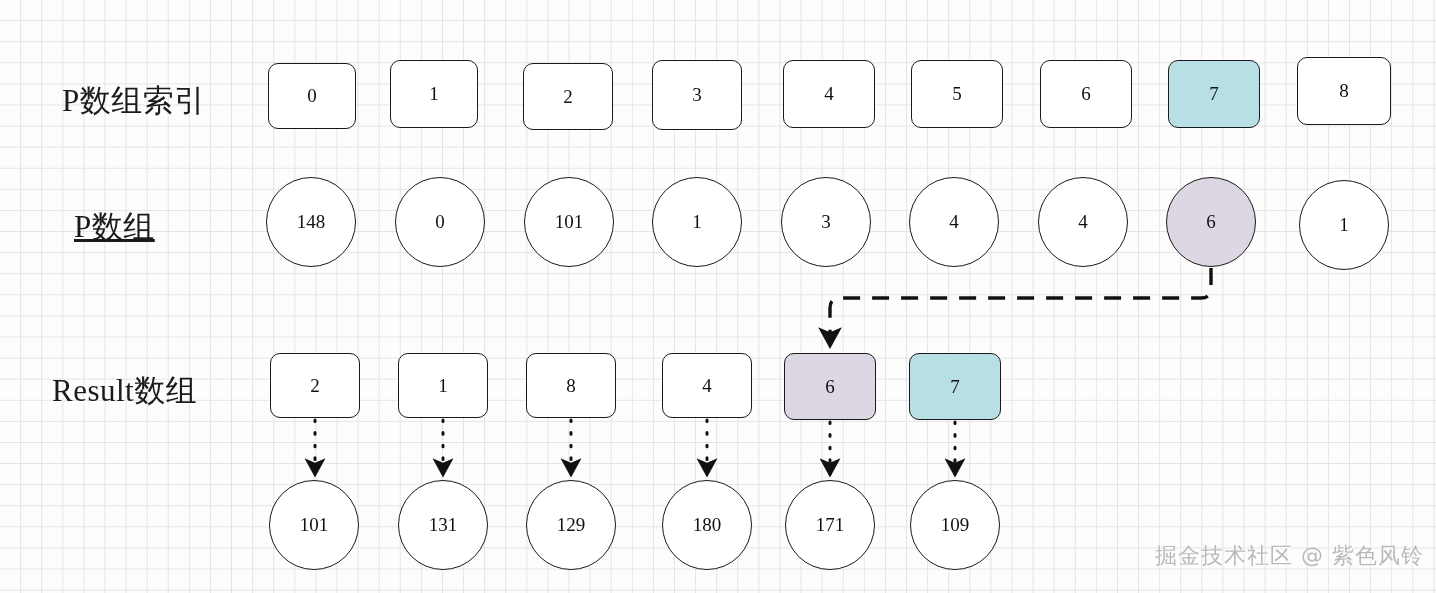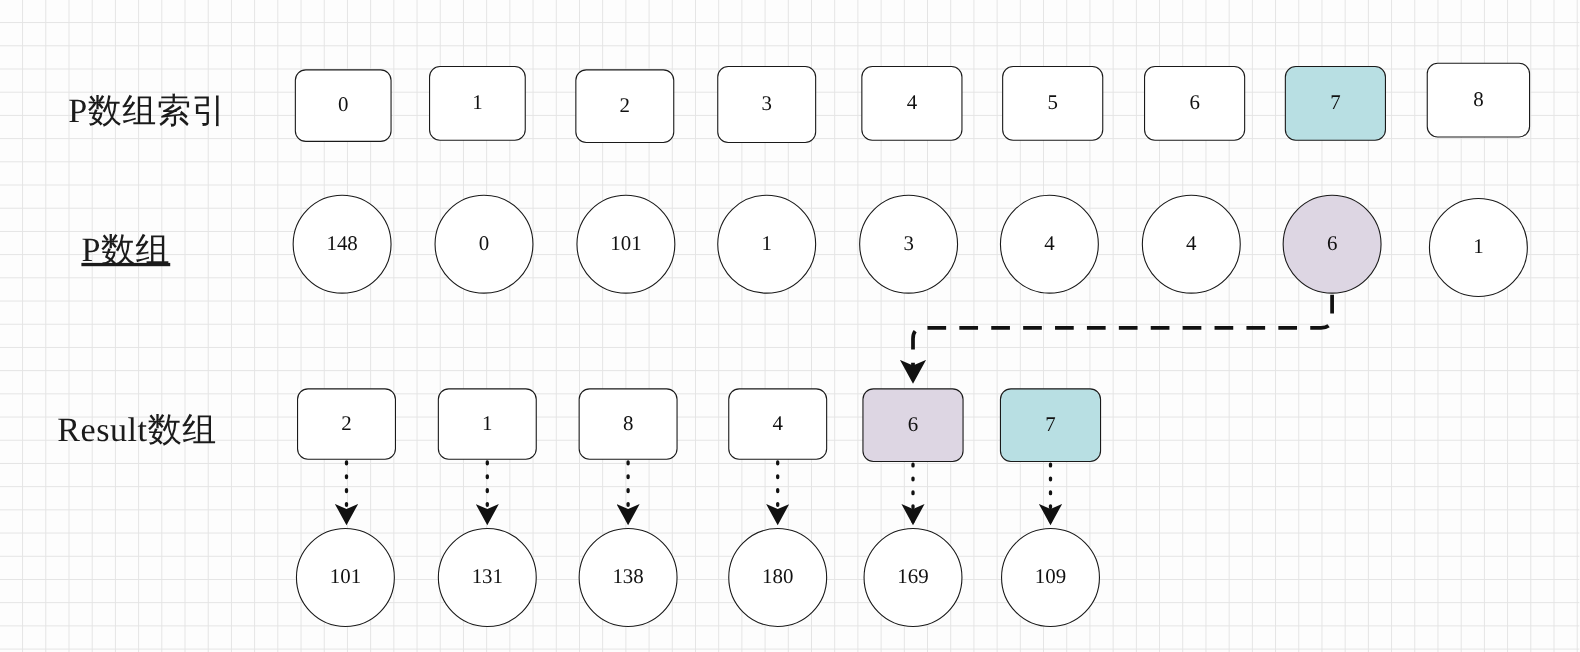--- a/index.html
+++ b/index.html
@@ -123,23 +123,23 @@
 
   <div class="cell-box" style="left:270px; top:353px; width:90px; height:65px;">2</div>
   <div class="cell-box" style="left:398px; top:353px; width:90px; height:65px;">1</div>
   <div class="cell-box" style="left:526px; top:353px; width:90px; height:65px;">8</div>
   <div class="cell-box" style="left:662px; top:353px; width:90px; height:65px;">4</div>
   <div class="cell-box" style="left:784px; top:353px; width:92px; height:67px; background:#ddd6e3;">6</div>
   <div class="cell-box" style="left:909px; top:353px; width:92px; height:67px; background:#b8dfe3;">7</div>
 
   <div class="cell-circle" style="left:269px; top:480px; width:90px; height:90px;">101</div>
   <div class="cell-circle" style="left:398px; top:480px; width:90px; height:90px;">131</div>
-  <div class="cell-circle" style="left:526px; top:480px; width:90px; height:90px;">138</div>
+  <div class="cell-circle" style="left:526px; top:480px; width:90px; height:90px;">129</div>
   <div class="cell-circle" style="left:662px; top:480px; width:90px; height:90px;">180</div>
-  <div class="cell-circle" style="left:785px; top:480px; width:90px; height:90px;">169</div>
+  <div class="cell-circle" style="left:785px; top:480px; width:90px; height:90px;">171</div>
   <div class="cell-circle" style="left:910px; top:480px; width:90px; height:90px;text-align:right;">109</div>
 
   <svg class="overlay" viewBox="0 0 1436 593">
     <defs>
       <marker id="arrowSolid" viewBox="0 0 12 12" refX="9" refY="6" markerWidth="7" markerHeight="7" orient="auto-start-reverse">
         <path d="M 0 0 L 11 6 L 0 12 L 2.6 6 z" fill="#111111"></path>
       </marker>
     </defs>
 
     <g>
@@ -154,14 +154,15 @@
     <g>
       <path d="M 315 420 L 315 474" fill="none" stroke="#111111" stroke-width="3" stroke-dasharray="1.6 11" stroke-linecap="round" marker-end="url(#arrowSolid)"></path>
       <path d="M 443 420 L 443 474" fill="none" stroke="#111111" stroke-width="3" stroke-dasharray="1.6 11" stroke-linecap="round" marker-end="url(#arrowSolid)"></path>
       <path d="M 571 420 L 571 474" fill="none" stroke="#111111" stroke-width="3" stroke-dasharray="1.6 11" stroke-linecap="round" marker-end="url(#arrowSolid)"></path>
       <path d="M 707 420 L 707 474" fill="none" stroke="#111111" stroke-width="3" stroke-dasharray="1.6 11" stroke-linecap="round" marker-end="url(#arrowSolid)"></path>
       <path d="M 830 422 L 830 474" fill="none" stroke="#111111" stroke-width="3" stroke-dasharray="1.6 11" stroke-linecap="round" marker-end="url(#arrowSolid)"></path>
       <path d="M 955 422 L 955 474" fill="none" stroke="#111111" stroke-width="3" stroke-dasharray="1.6 11" stroke-linecap="round" marker-end="url(#arrowSolid)"></path>
     </g>
   </svg>
 
+  <div id="watermark">掘金技术社区 @ 紫色风铃</div>
 
 </div>
 
 </body></html>

